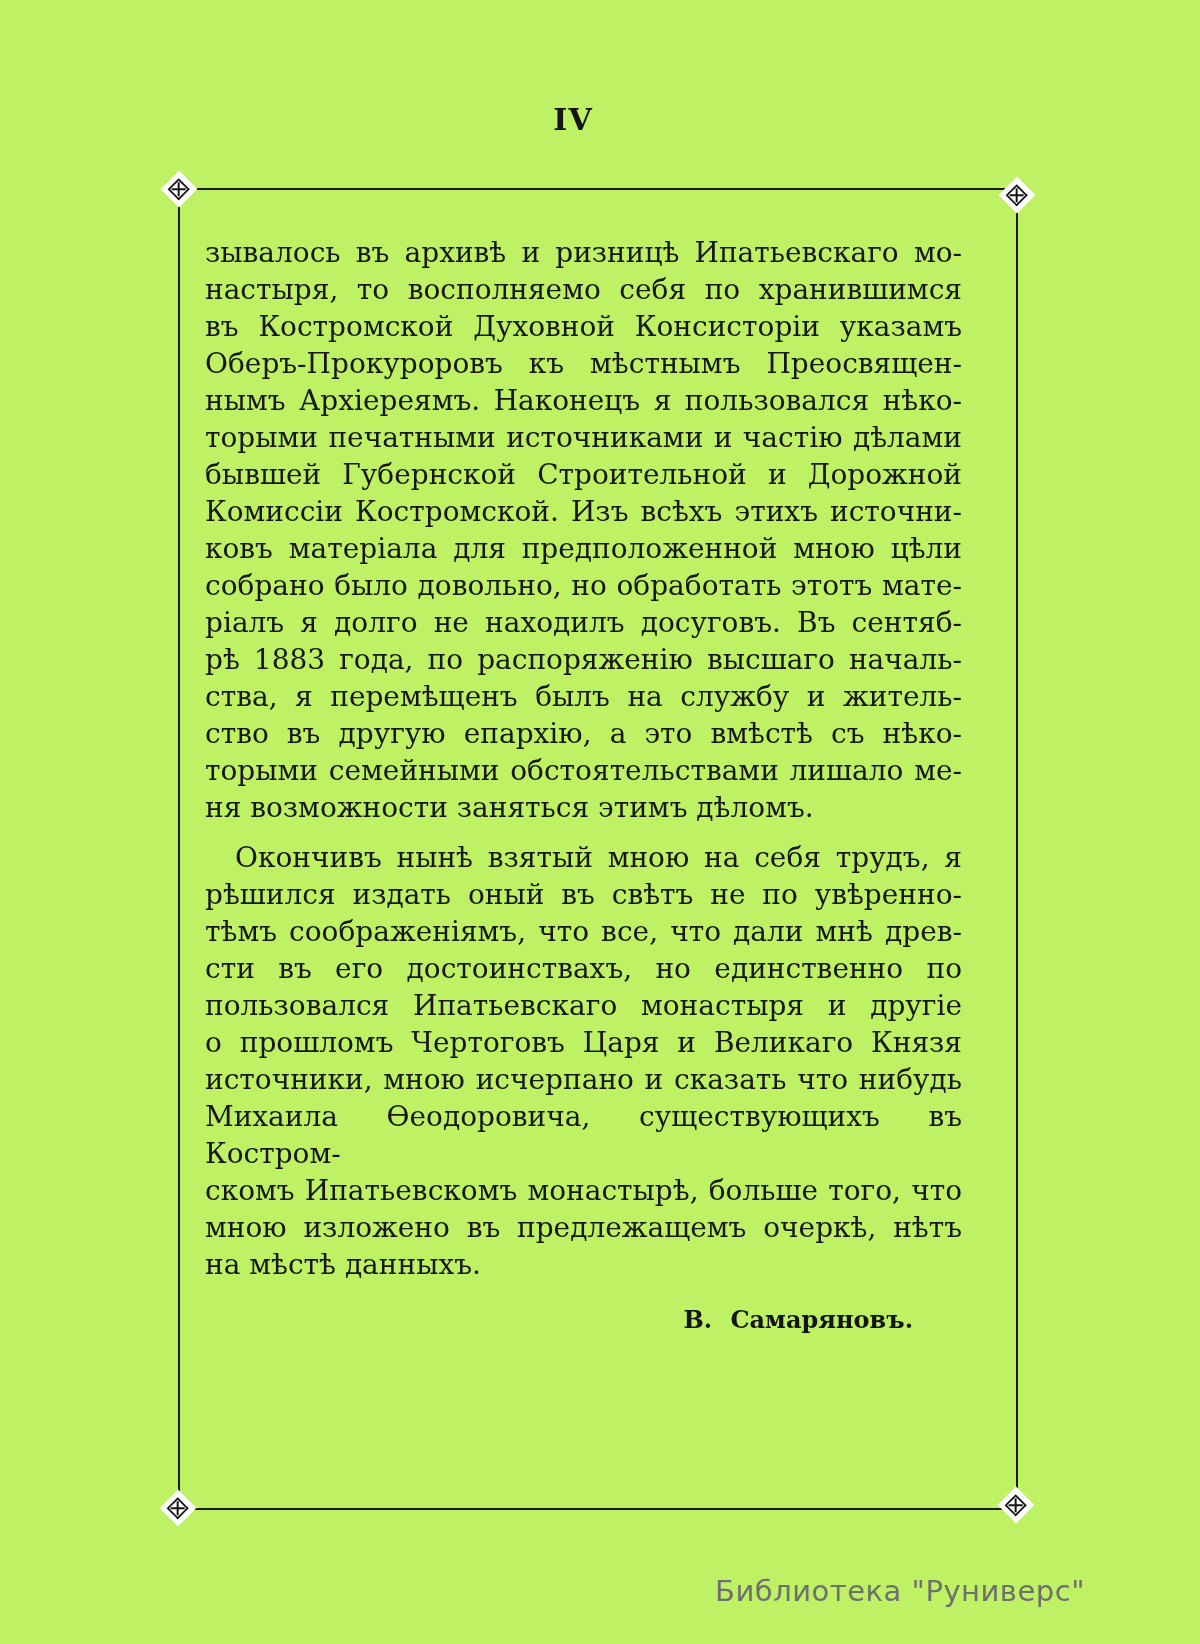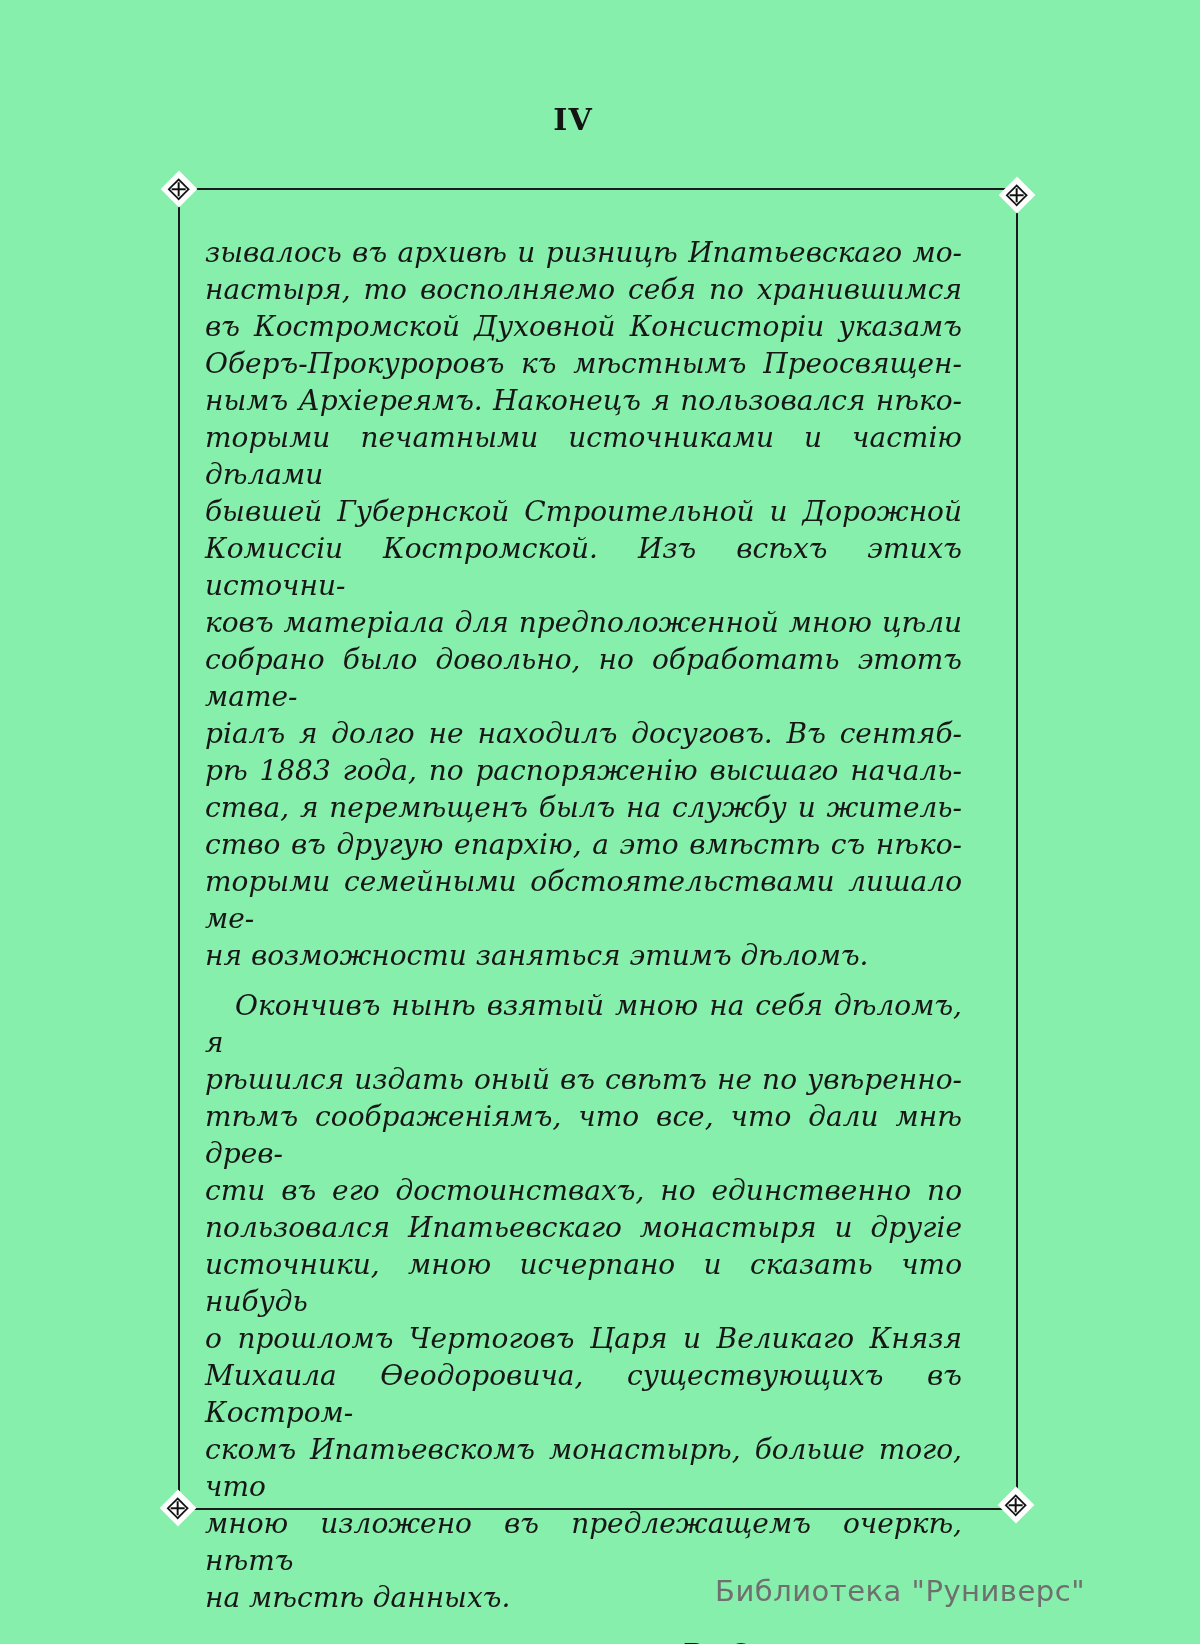--- a/index.html
+++ b/index.html
@@ -4,21 +4,21 @@
 <style>
   html, body {
     margin: 0;
     padding: 0;
     background: #ffffff;
   }
   .page {
     position: relative;
     width: 1200px;
     height: 1644px;
-    background: #86efac;
+    background: #bef264;
     font-family: "DejaVu Serif", serif;
     color: #161616;
     overflow: hidden;
   }
   .page-number {
     position: absolute;
     top: 102px;
     left: 178px;
     width: 790px;
     text-align: center;
@@ -54,21 +54,21 @@
   .ornament.br { right: -13px; bottom: -10px; }
   .text-block {
     position: absolute;
     left: 205px;
     top: 234px;
     width: 757px;
     font-size: 28px;
     line-height: 37px;
     color: #171717;
   }
-  .paragraph { margin: 0; font-style: italic; }
+  .paragraph { margin: 0; }
   .paragraph + .paragraph { margin-top: 13px; }
   .line {
     text-align: justify;
     text-align-last: justify;
   }
   .line.indent { text-indent: 30px; }
   .line.no-just { text-align-last: left; }
   .signature {
     margin-top: 18px;
     text-align: right;
@@ -116,27 +116,27 @@
         <div class="line">ковъ матеріала для предположенной мною цѣли</div>
         <div class="line">собрано было довольно, но обработать этотъ мате-</div>
         <div class="line">ріалъ я долго не находилъ досуговъ. Въ сентяб-</div>
         <div class="line">рѣ 1883 года, по распоряженію высшаго началь-</div>
         <div class="line">ства, я перемѣщенъ былъ на службу и житель-</div>
         <div class="line">ство въ другую епархію, а это вмѣстѣ съ нѣко-</div>
         <div class="line">торыми семейными обстоятельствами лишало ме-</div>
         <div class="line no-just">ня возможности заняться этимъ дѣломъ.</div>
       </div>
       <div class="paragraph">
-        <div class="line indent">Окончивъ нынѣ взятый мною на себя дѣломъ, я</div>
+        <div class="line indent">Окончивъ нынѣ взятый мною на себя трудъ, я</div>
         <div class="line">рѣшился издать оный въ свѣтъ не по увѣренно-</div>
         <div class="line">тѣмъ соображеніямъ, что все, что дали мнѣ древ-</div>
         <div class="line">сти въ его достоинствахъ, но единственно по</div>
         <div class="line">пользовался Ипатьевскаго монастыря и другіе</div>
+        <div class="line">о прошломъ Чертоговъ Царя и Великаго Князя</div>
         <div class="line">источники, мною исчерпано и сказать что нибудь</div>
-        <div class="line">о прошломъ Чертоговъ Царя и Великаго Князя</div>
         <div class="line">Михаила Ѳеодоровича, существующихъ въ Костром-</div>
         <div class="line">скомъ Ипатьевскомъ монастырѣ, больше того, что</div>
         <div class="line">мною изложено въ предлежащемъ очеркѣ, нѣтъ</div>
         <div class="line no-just">на мѣстѣ данныхъ.</div>
       </div>
       <div class="signature">В. Самаряновъ.</div>
   </div>
 
   <div class="watermark">Библиотека "Руниверс"</div>
 

